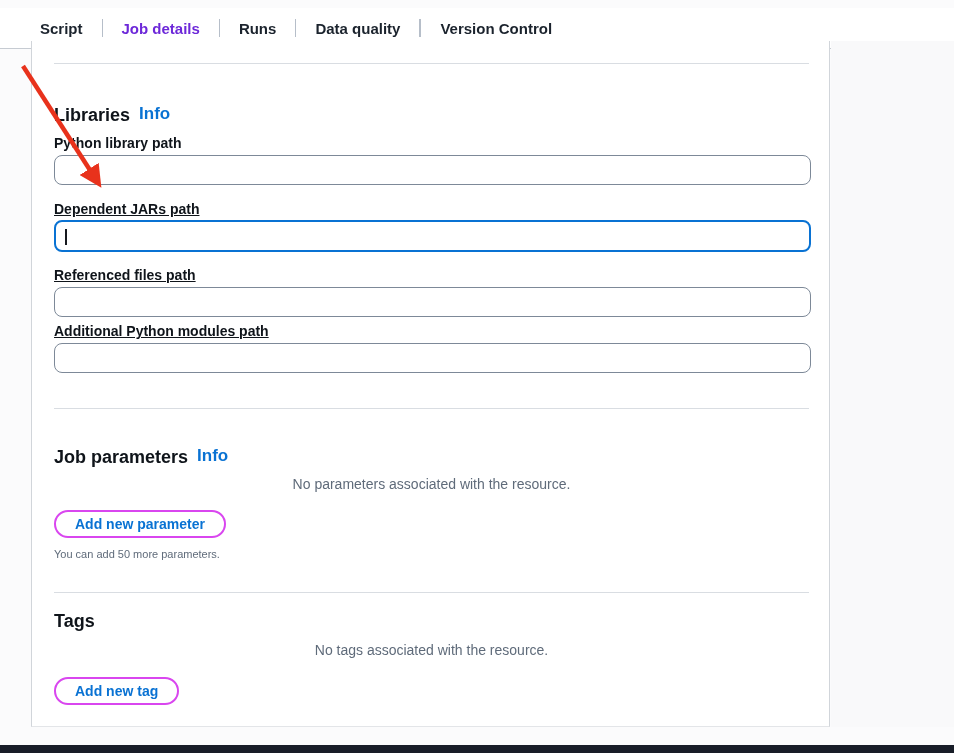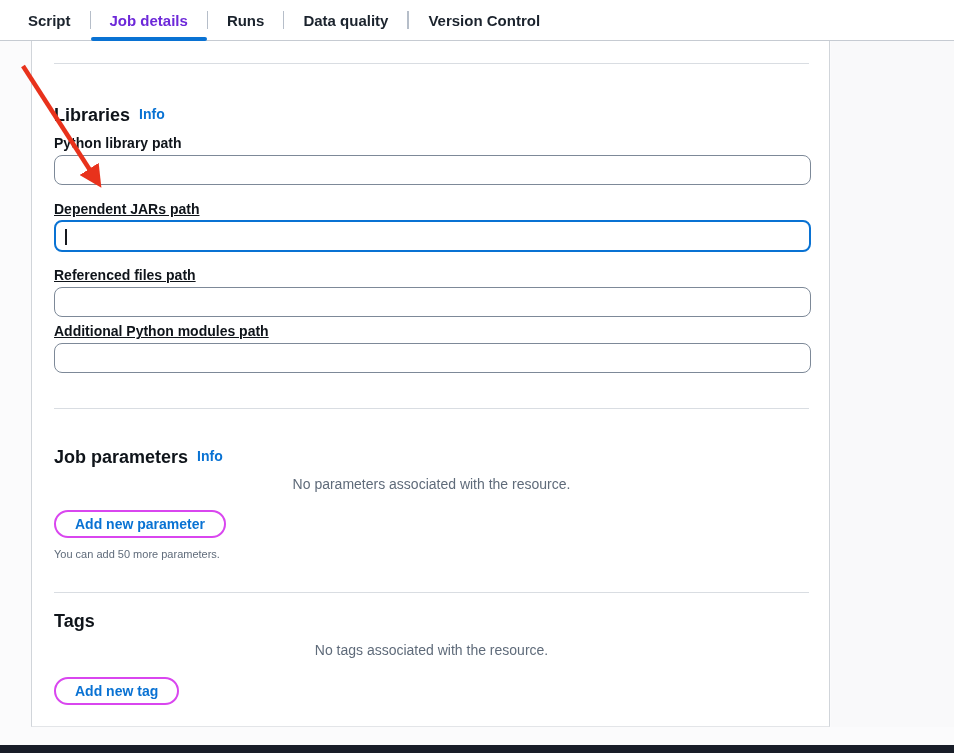--- a/index.html
+++ b/index.html
@@ -7,25 +7,25 @@
   body {
     position:relative;
     background:#fbfbfc;
     font-family:"Liberation Sans","DejaVu Sans",sans-serif;
     color:#0f141a;
     overflow:hidden;
   }
 
   
   .tabbar {
-    position:absolute; top:0; left:0; width:954px; height:41px;
+    position:absolute; top:8px; left:0; width:954px; height:41px;
     background:#ffffff;
     border-bottom:1px solid #c6cbd2;
     display:flex; align-items:stretch;
-    padding-left:9px;
+    padding-left:21px;
   }
   .tab {
     position:relative;
     display:flex; align-items:center;
     padding:0 19px;
     font-size:15px; font-weight:700;
     color:#1b232d;
     cursor:pointer;
     white-space:nowrap;
   }
@@ -55,21 +55,21 @@
   hr.rule {
     border:none; border-top:1px solid #d9dde2; height:0;
   }
   .rule-1 { margin-top:22px; }
   .rule-2 { margin-top:35px; }
   .rule-3 { margin-top:31px; }
 
   .section-header { margin-top:39px; line-height:22px; }
   .section-title { font-size:18px; font-weight:700; color:#0f141a; display:inline; }
   .info-link {
-    font-size:14px; font-weight:700; color:#0972d3;
+    font-size:17px; font-weight:700; color:#0972d3;
     text-decoration:none; margin-left:9px; vertical-align:2px;
     cursor:pointer;
   }
 
   .field-label {
     font-size:14px; font-weight:700; color:#0f141a;
     line-height:18px; margin-top:7px;
   }
   .field-label + .input-wrap { margin-top:3px; }
   .field-gap { margin-top:15px;text-decoration:underline; }

